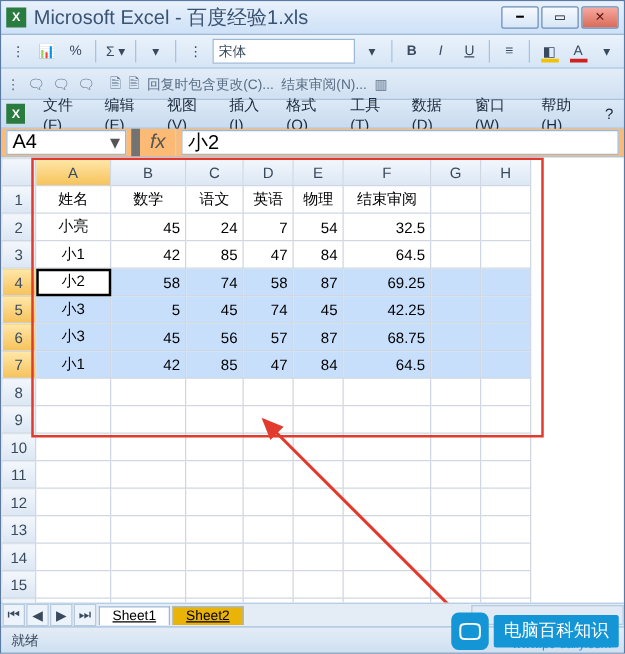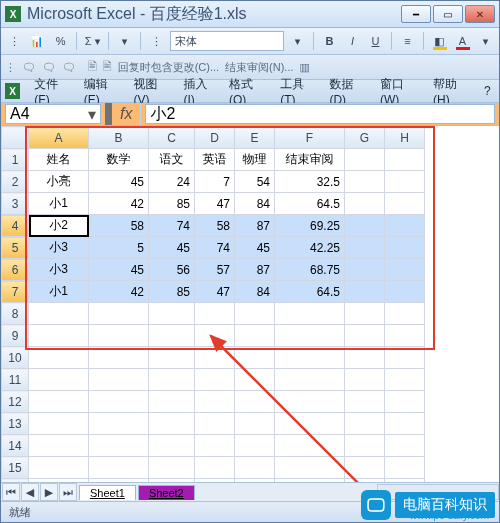--- a/index.html
+++ b/index.html
@@ -37,21 +37,21 @@
   td.txt{text-align:center;}
   td.num{text-align:right;padding-right:4px;margin-top:12px;}
   tr.selrow td{background:#c7dffb;}
   tr.selrow td.cursor{background:#fff;outline:2px solid #000;outline-offset:-2px;}
   .redbox{position:absolute;border:2px solid #e23b2e;pointer-events:none;}
   .arrow{position:absolute;pointer-events:none;}
   .sheet-tabs{height:18px;background:#e4ecf6;display:flex;align-items:center;border-top:1px solid #a9c3de;font-size:11px;}
   .sheet-tabs .nav{display:flex;gap:0;}
   .sheet-tabs .nav span{width:16px;height:16px;display:flex;align-items:center;justify-content:center;border:1px solid #b6c9dd;background:#edf3fa;margin-left:1px;color:#3a4a5e;}
   .sheet-tabs .tab{padding:1px 10px;border:1px solid #9db8d6;border-bottom:none;background:#fff;margin-left:2px;text-decoration:underline;}
-  .sheet-tabs .tab.inactive{background:#a21caf;}
+  .sheet-tabs .tab.inactive{background:#eab308;}
   .sheet-tabs .scroll{margin-left:auto;width:120px;height:14px;background:#e0e9f4;border:1px solid #b6c9dd;}
   .statusbar{height:20px;background:linear-gradient(#e4ecf6,#cfe0f2);display:flex;align-items:center;padding:0 8px;font-size:11px;color:#3a4a5e;gap:24px;border-top:1px solid #a9c3de;}
   .statusbar .right{margin-left:auto;}
   .wm{position:absolute;right:4px;bottom:2px;display:flex;align-items:center;gap:4px;}
   .wm .icn{width:30px;height:30px;background:#1496d6;border-radius:6px;display:flex;align-items:center;justify-content:center;color:#fff;font-size:18px;font-weight:bold;}
   .wm .txt{background:#1496d6;color:#fff;padding:4px 8px;font-size:14px;border-radius:2px;}
   .wm .sub{color:#1496d6;font-size:10px;position:absolute;right:6px;bottom:-1px;}
 </style>
 </head>
 <body>

